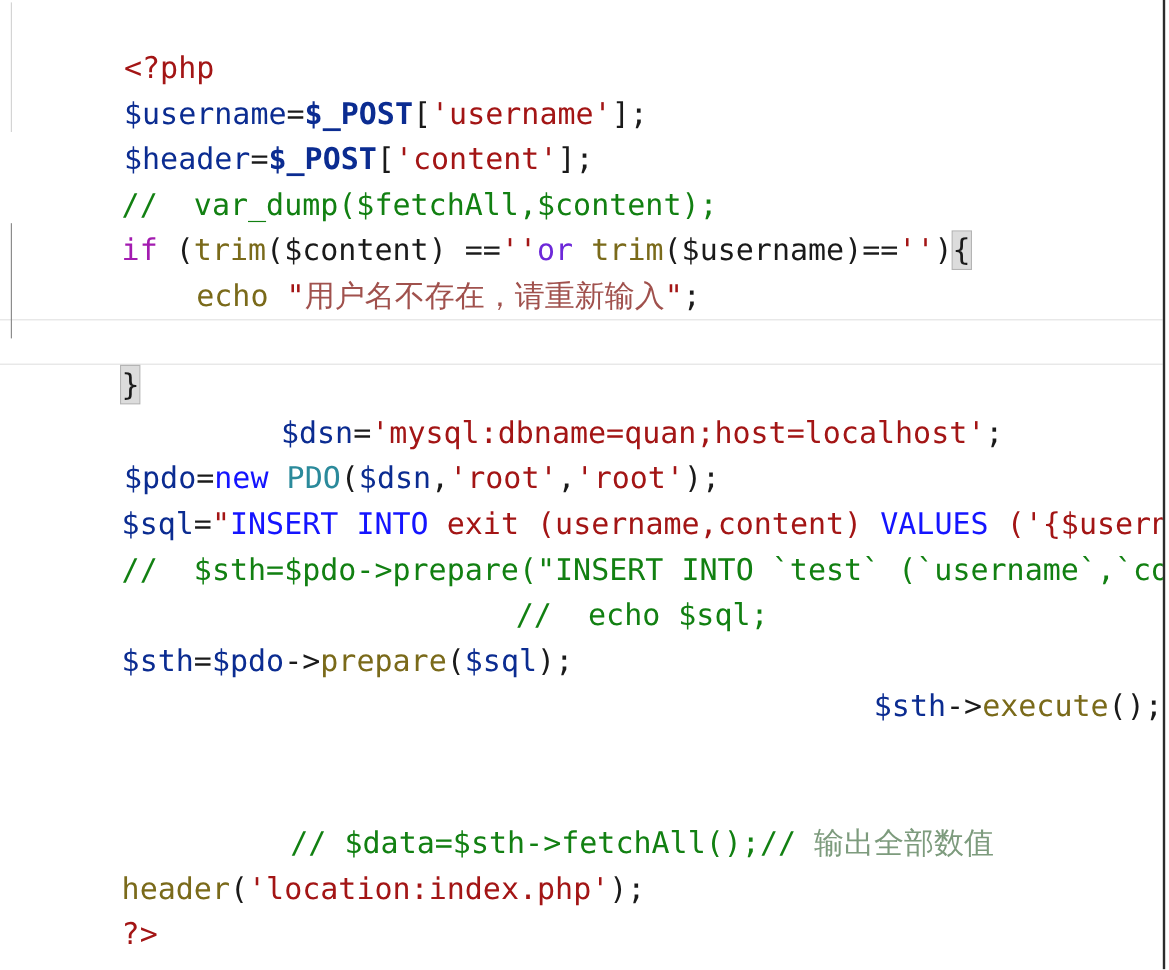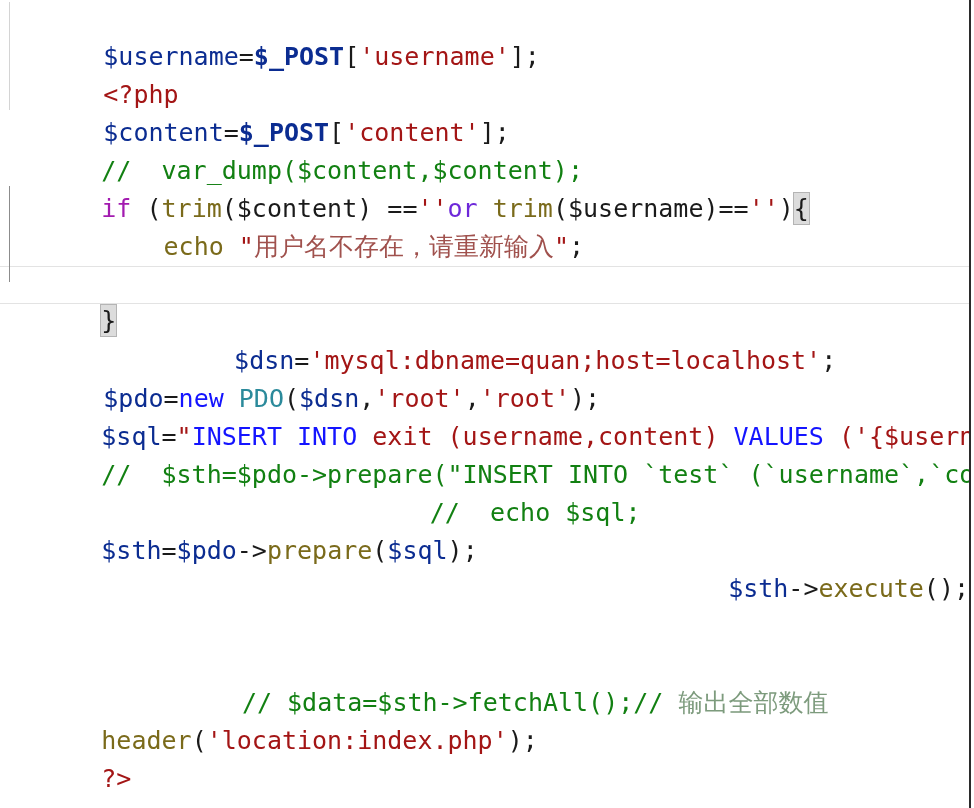--- a/index.html
+++ b/index.html
@@ -101,33 +101,33 @@
 <body>
 
 <div id="editor">
 
   <div class="guide light" style="top:2px;height:108px;"></div>
   <div class="guide dark" style="top:186px;height:96px;"></div>
 
   <div class="code-area">
 
     <div class="line">
+      <span class="tag">&lt;?php</span>
+    </div>
+
+    <div class="line">
       <span class="var">$username</span><span class="punc">=</span><span class="superglob">$_POST</span><span class="punc">[</span><span class="str">'username'</span><span class="punc">]</span><span class="punc">;</span>
     </div>
 
     <div class="line">
-      <span class="tag">&lt;?php</span>
-    </div>
-
-    <div class="line">
-      <span class="var">$content</span><span class="punc">=</span><span class="superglob">$_POST</span><span class="punc">[</span><span class="str">'content'</span><span class="punc">]</span><span class="punc">;</span>
+      <span class="var">$header</span><span class="punc">=</span><span class="superglob">$_POST</span><span class="punc">[</span><span class="str">'content'</span><span class="punc">]</span><span class="punc">;</span>
     </div>
 
     <div class="line" style="padding-left:11px;">
-      <span class="comment">//  var_dump($content,$content);</span>
+      <span class="comment">//  var_dump($fetchAll,$content);</span>
     </div>
 
     <div class="line" style="padding-left:11px;">
       <span class="kw">if</span><span class="punc"> (</span><span class="func">trim</span><span class="punc">($content</span><span class="punc">) </span><span class="punc">==</span><span class="str">''</span><span class="kw2">or</span><span> </span><span class="func">trim</span><span class="punc">($username</span><span class="punc">)</span><span class="punc">==</span><span class="str">''</span><span class="punc">)</span><span class="brkt">{</span>
     </div>
 
     <div class="line">
       <span>    </span><span class="func">echo</span><span> </span><span class="str">"</span><span class="str-cn">用户名不存在，请重新输入</span><span class="str">"</span><span class="punc">;</span>
     </div>
 

